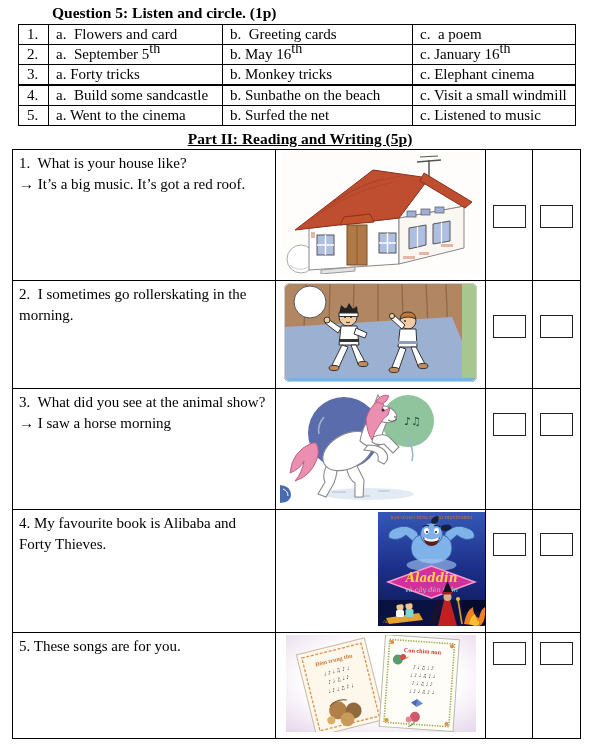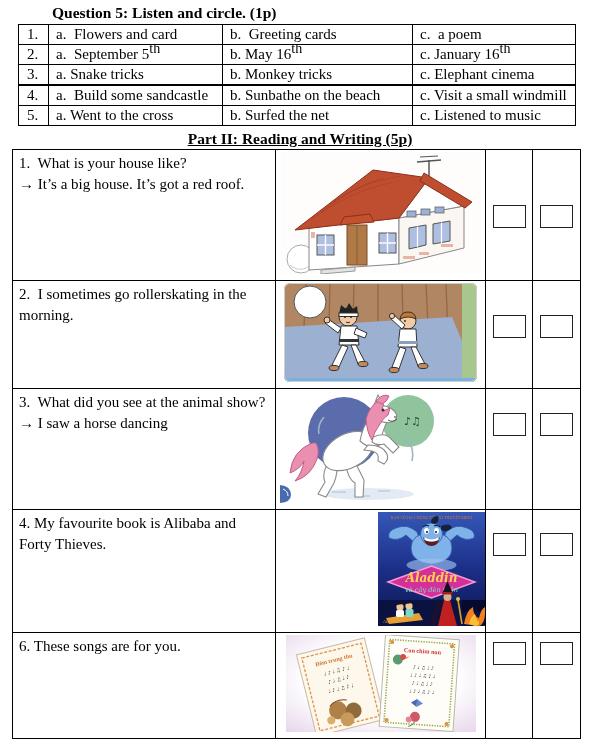--- a/index.html
+++ b/index.html
@@ -53,33 +53,33 @@
       <td>c.&nbsp; a poem</td>
     </tr>
     <tr>
       <td class="num">2.</td>
       <td><span>a.&nbsp; September 5</span><sup class="sup">th</sup></td>
       <td><span>b. May 16</span><sup class="sup">th</sup></td>
       <td><span>c. January 16</span><sup class="sup">th</sup></td>
     </tr>
     <tr>
       <td class="num">3.</td>
-      <td>a. Snake tricks</td>
+      <td>a. Forty tricks</td>
       <td>b. Monkey tricks</td>
       <td>c. Elephant cinema</td>
     </tr>
     <tr class="thick">
       <td class="num">4.</td>
       <td>a.&nbsp; Build some sandcastle</td>
       <td>b. Sunbathe on the beach</td>
       <td>c. Visit a small windmill</td>
     </tr>
     <tr>
       <td class="num">5.</td>
-      <td>a. Went to the cross</td>
+      <td>a. Went to the cinema</td>
       <td>b. Surfed the net</td>
       <td>c. Listened to music</td>
     </tr>
   </tbody>
     </table>
 
   <div class="h part2">Part II: Reading and Writing (5p)</div>
 
 
   <table class="q6">
@@ -87,21 +87,21 @@
         <col style="width:263px">
         <col style="width:210px">
         <col style="width:47px">
         <col style="width:48px">
       </colgroup>
 
     <tbody>
         <tr class="r1">
       <td class="txt">
         <div>1.&nbsp; What is your house like?</div>
-        <div>→ It’s a big house. It’s got a red roof.</div>
+        <div>→ It’s a big music. It’s got a red roof.</div>
       </td>
       <td class="imgc">
         <span class="illus">
         <svg width="200" height="122" viewBox="0 0 200 122">
           <rect width="200" height="122" fill="#fefdfc"></rect>
           <circle cx="20" cy="107" r="14" fill="#fff" stroke="#aaa"></circle>
           <path d="M9 113 a14 14 0 0 0 21 -1" fill="none" stroke="#ccc"></path>
           <line x1="148" y1="28" x2="148" y2="8" stroke="#555" stroke-width="1.5"></line>
           <line x1="136" y1="10" x2="160" y2="8" stroke="#555" stroke-width="1.5"></line>
           <line x1="139" y1="5" x2="157" y2="4" stroke="#555" stroke-width="1"></line>
@@ -220,21 +220,21 @@
             <div class="cb"></div>
           </td>
       <td>
             <div class="cb"></div>
           </td>
     </tr>
 
     <tr class="r3">
       <td class="txt">
         <div>3.&nbsp; What did you see at the animal show?</div>
-        <div>→ I saw a horse dancing</div>
+        <div>→ I saw a horse morning</div>
       </td>
       <td class="imgc">
         <span class="illus">
         <svg width="202" height="112" viewBox="0 0 202 112">
           <rect width="202" height="112" fill="#fff"></rect>
           <circle cx="64" cy="42" r="36" fill="#5b6cac"></circle>
           <circle cx="128" cy="30" r="26" fill="#8fc49c"></circle>
           <text class="notes" x="124" y="34" font-size="11" fill="#20513a">♪♫</text>
           <ellipse cx="88" cy="103" rx="46" ry="6" fill="#e2ebf3"></ellipse>
           <path d="M52 101 h14 M74 105 h16 M98 100 h12" stroke="#c4d6e6" stroke-width="2"></path>
@@ -332,21 +332,21 @@
       <td>
             <div class="cb"></div>
           </td>
       <td>
             <div class="cb"></div>
           </td>
     </tr>
 
     <tr class="r5">
       <td class="txt">
-        <div>6. These songs are for you.</div>
+        <div>5. These songs are for you.</div>
         <div></div>
       </td>
       <td class="imgc">
         <span class="illus">
         <svg width="190" height="97" viewBox="0 0 190 97">
           <defs>
             <radialGradient id="sg" cx="0.5" cy="0.45" r="0.8">
               <stop offset="0.5" stop-color="#ffffff"></stop>
                     <stop offset="1" stop-color="#e3d0e8"></stop>
             </radialGradient>

